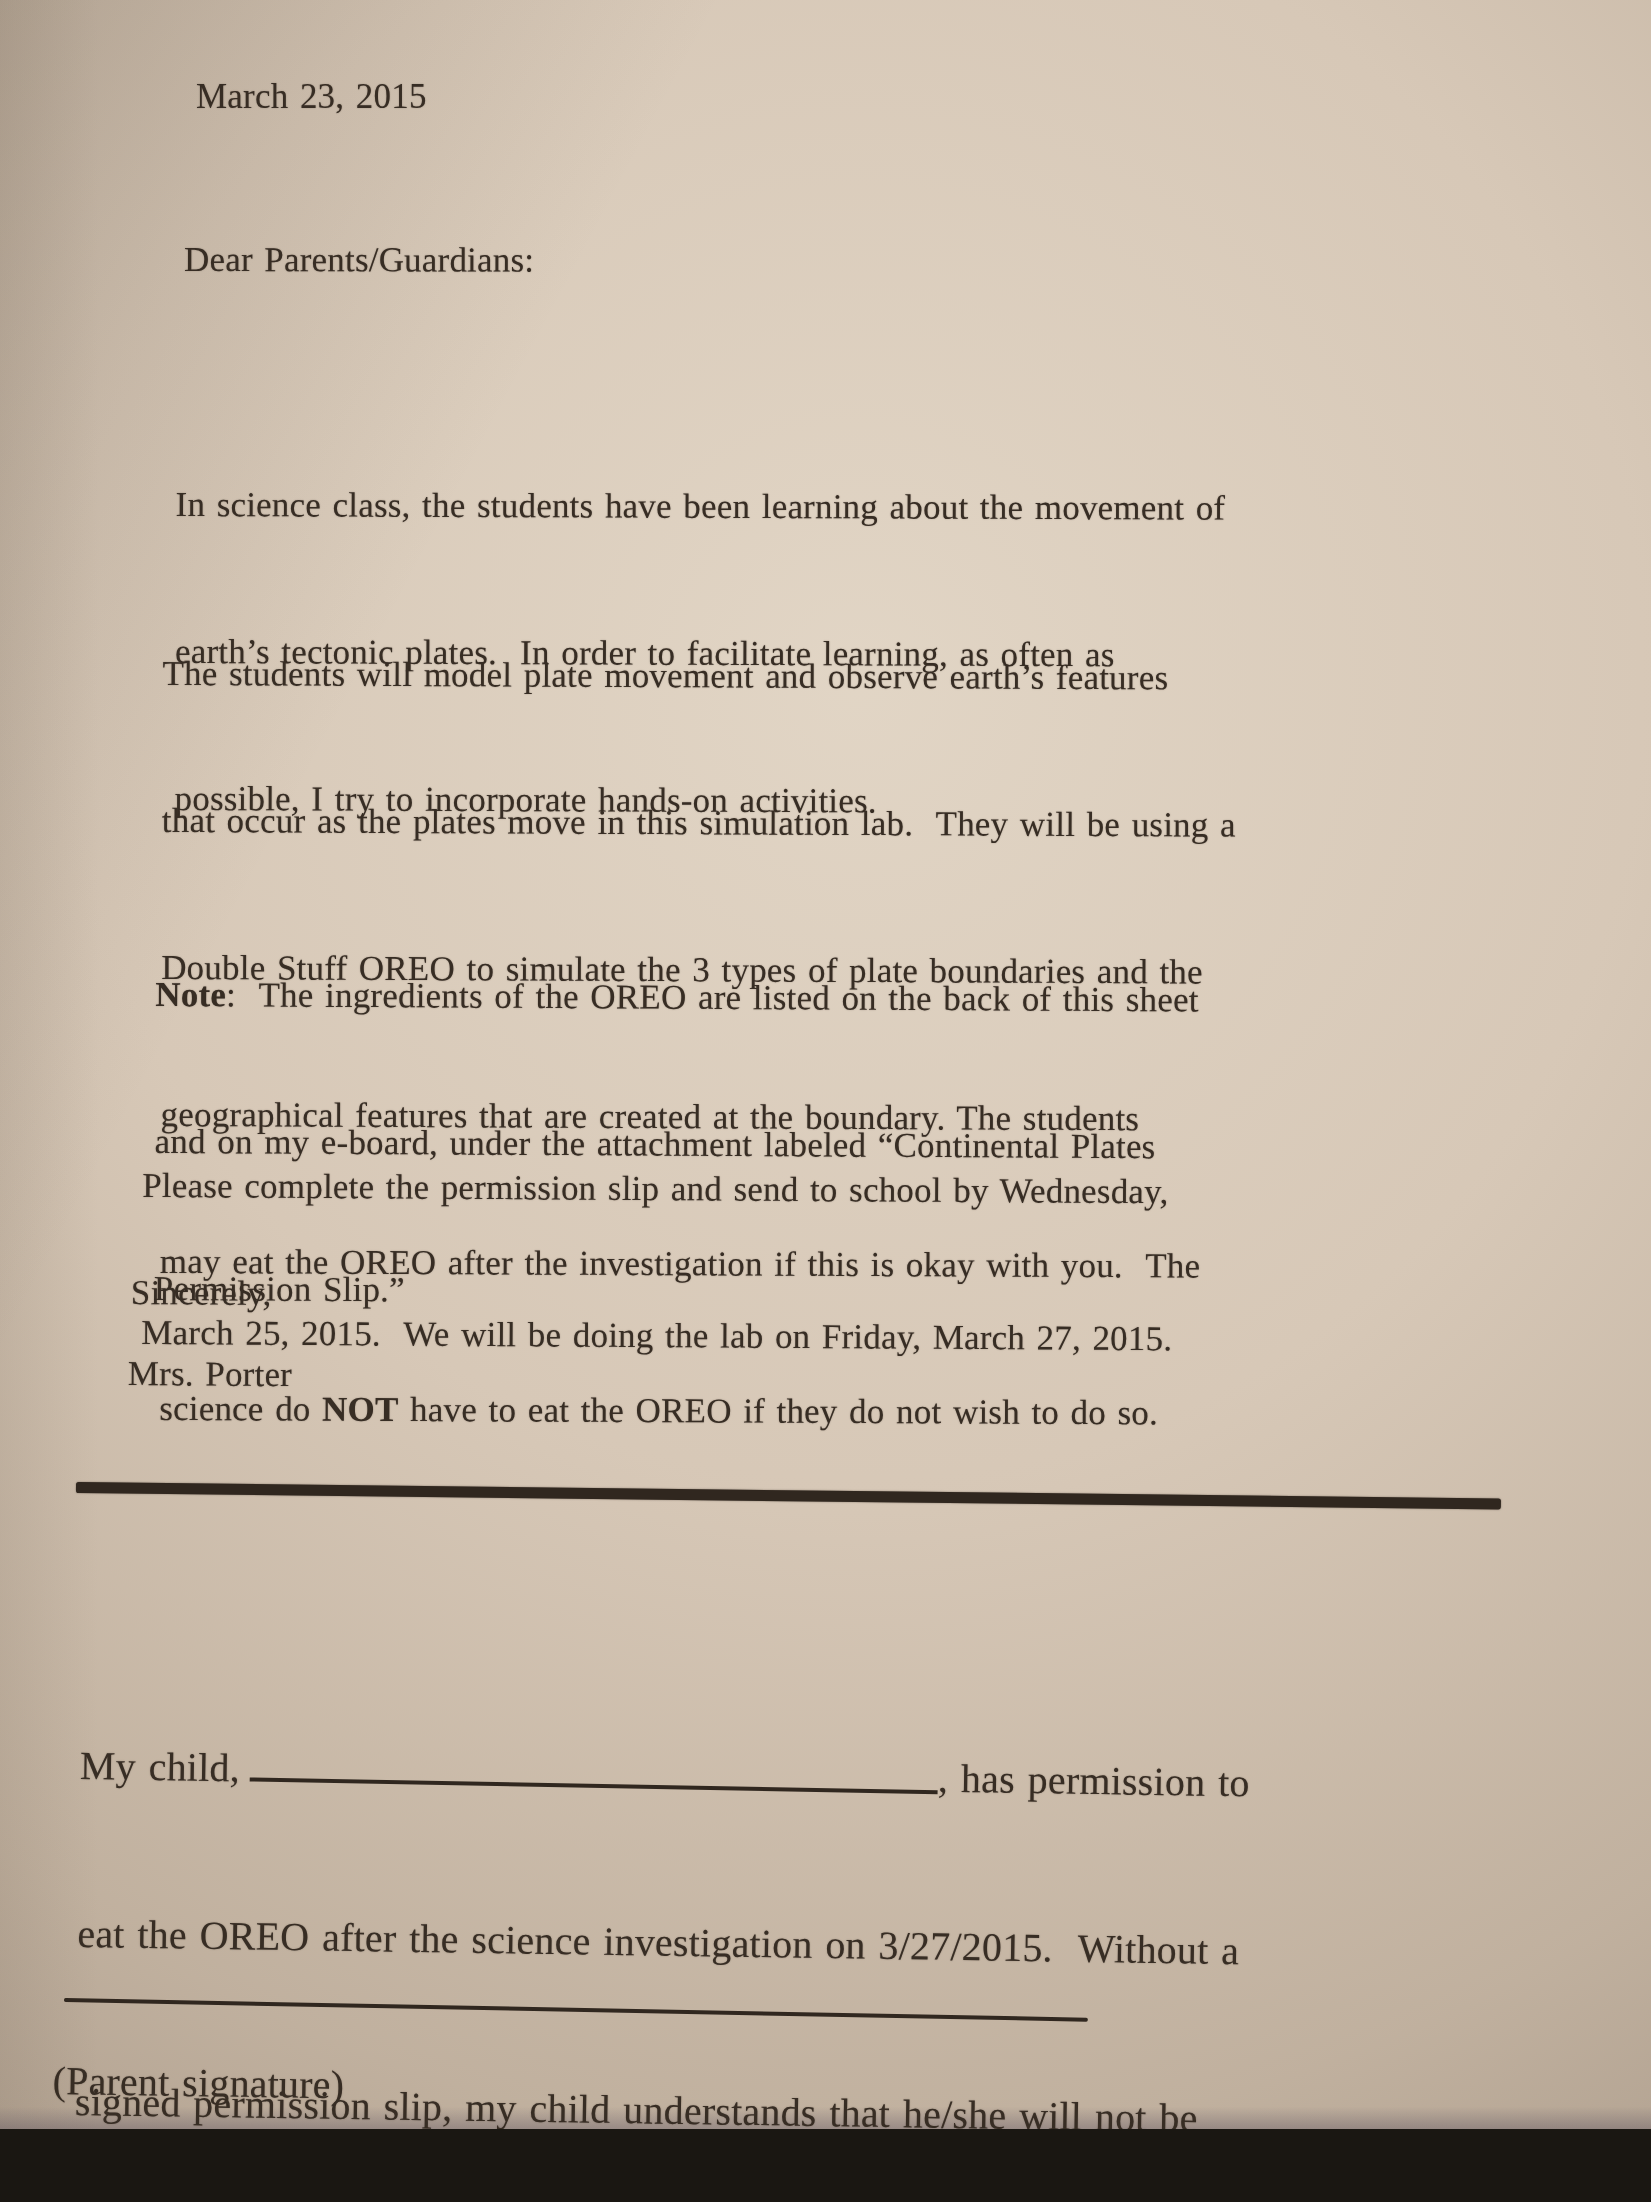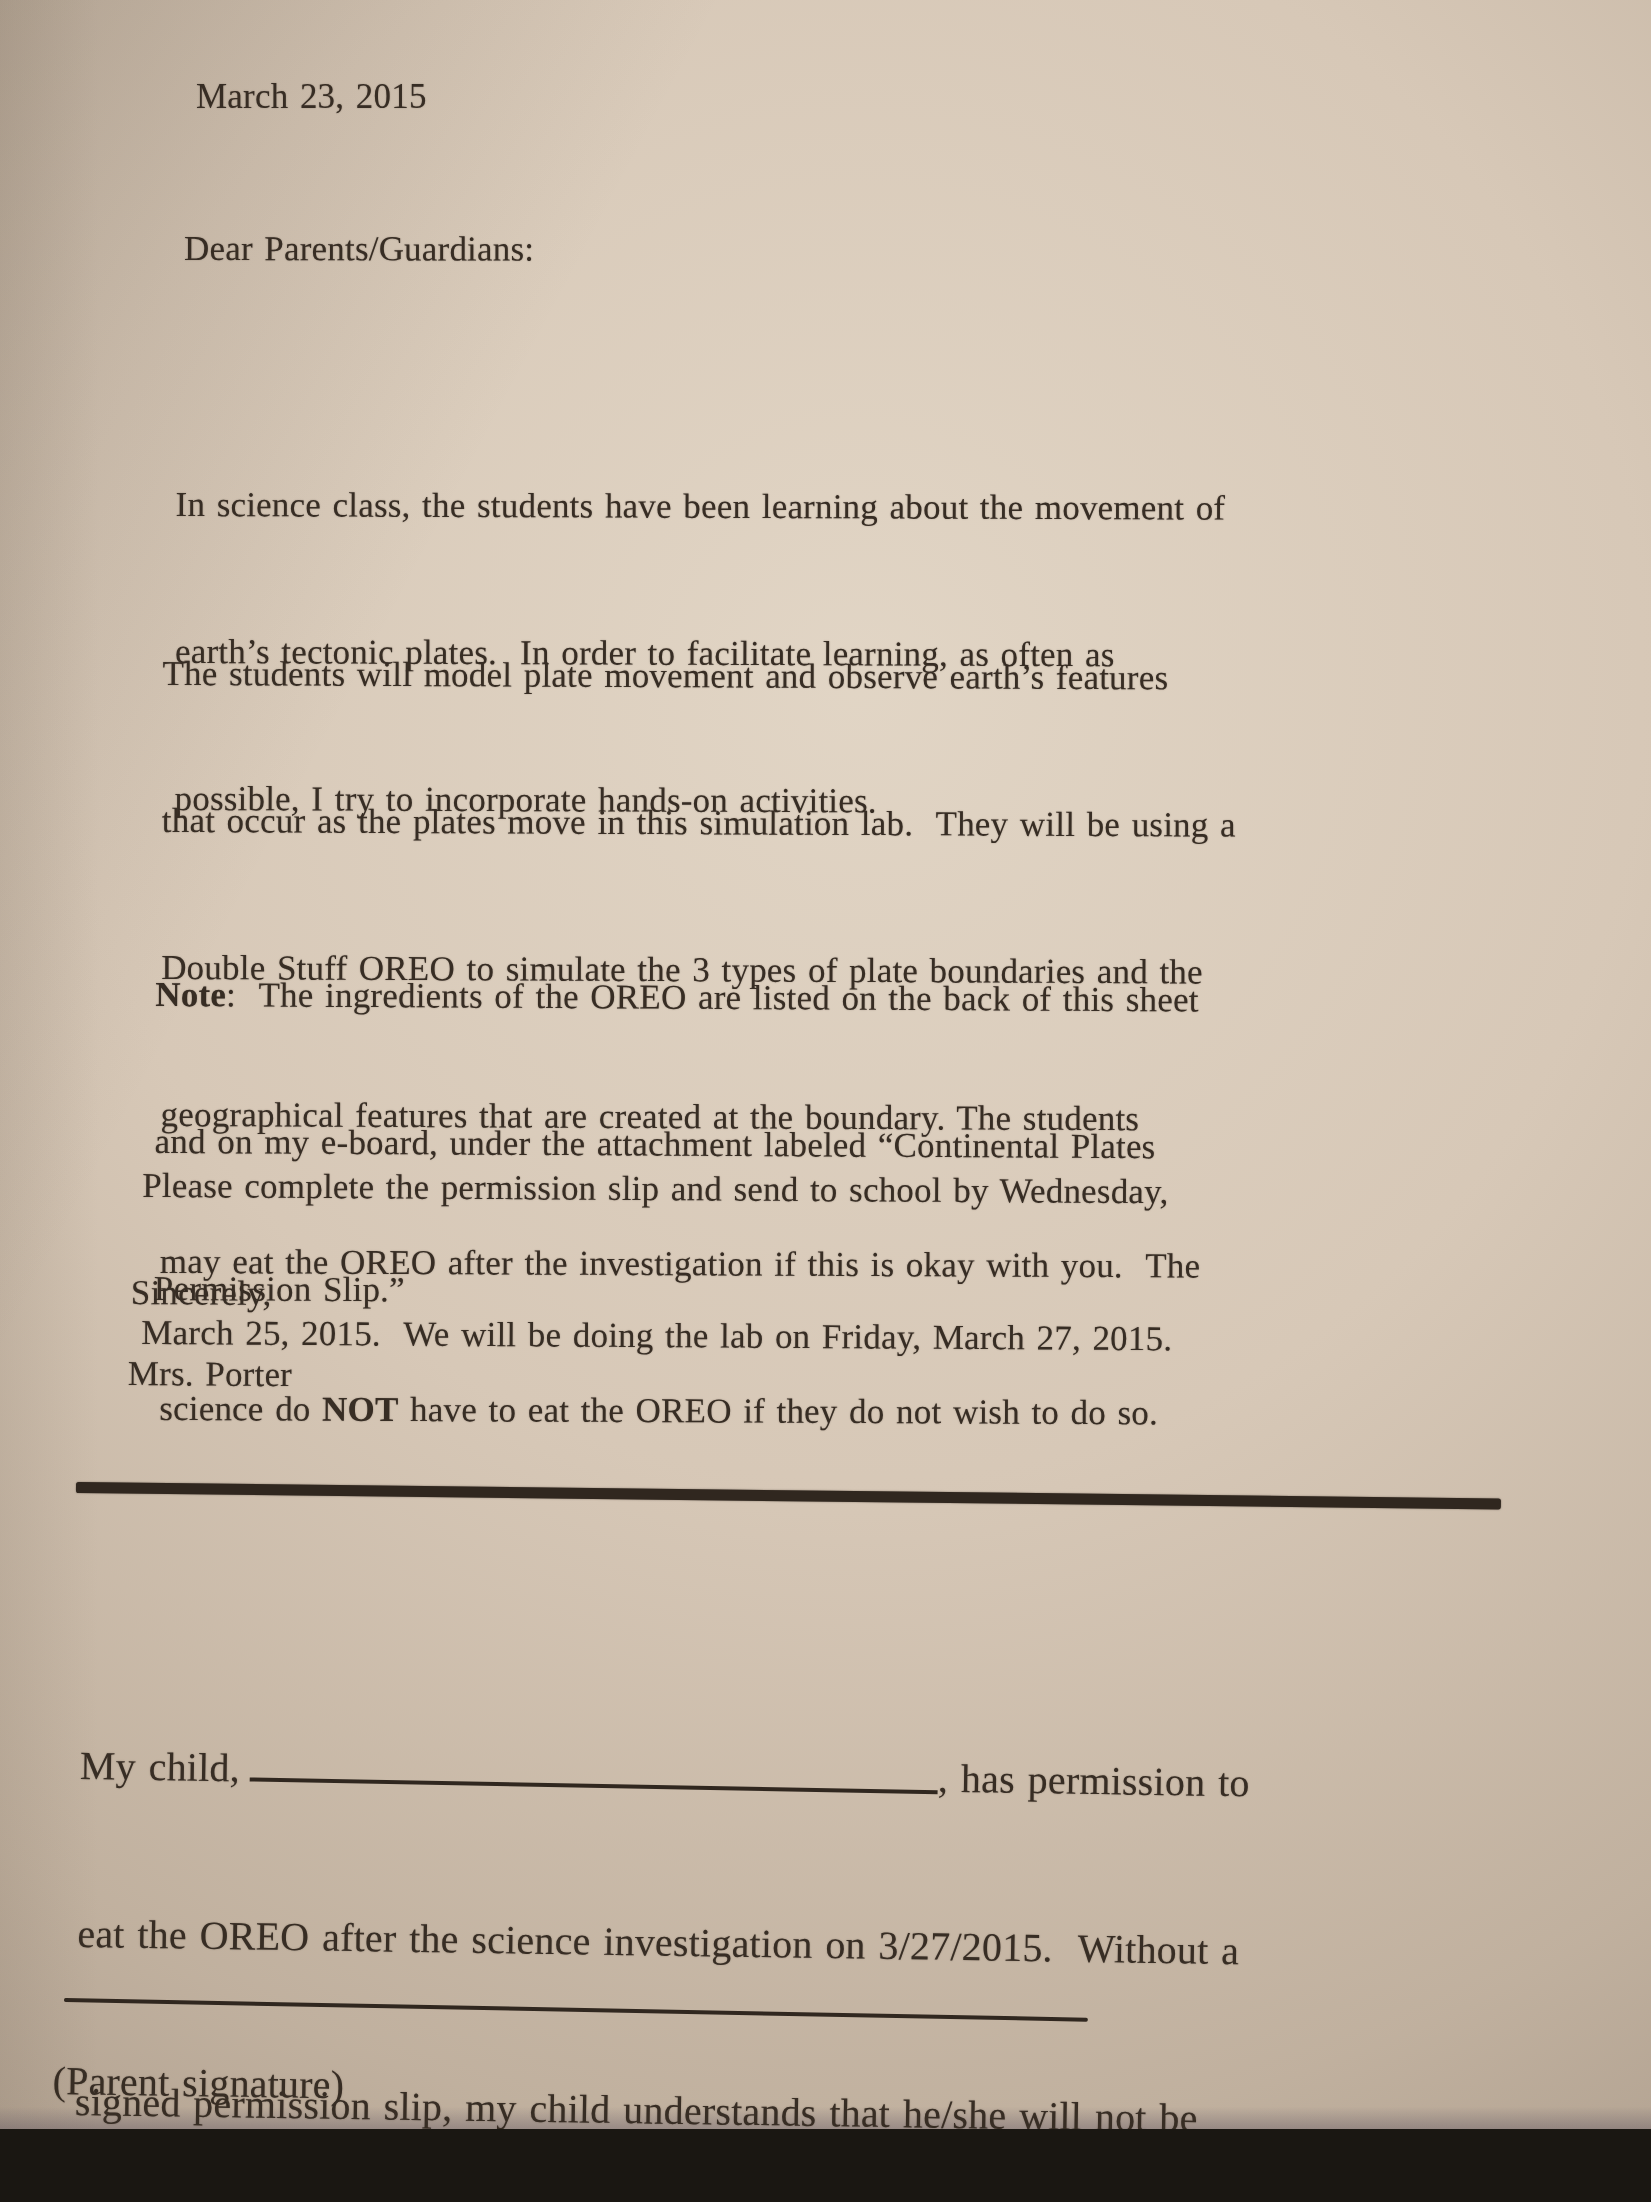--- a/index.html
+++ b/index.html
@@ -31,21 +31,21 @@
     font-size: 35px;
     line-height: 49px;
     letter-spacing: 0.2px;
     word-spacing: 2.6px;
     white-space: pre;
     text-shadow: 0 0 1.4px rgba(55,45,35,0.45);
     transform-origin: left top;
   }
   .b { font-weight: bold; }
   .date       { left: 196px; top: 72px; }
-  .salutation { left: 184px; top: 224px; transform: rotate(0.10deg); }
+  .salutation { left: 184px; top: 235px; transform: rotate(0.10deg); }
   .para1      { left: 176px; top: 382px; transform: rotate(0.20deg); }
   .para2      { left: 163px; top: 551px; transform: rotate(0.25deg); }
   .note       { left: 156px; top: 872px; transform: rotate(0.30deg); }
   .para4      { left: 143px; top: 1063px; transform: rotate(0.35deg); }
   .closing    { left: 131px; top: 1268px; transform: rotate(0.40deg); text-align: right; }
   .signame    { left: 128px; top: 1349px; transform: rotate(0.40deg); }
   .rule {
     position: absolute; left: 76px; top: 1482px; width: 1425px; height: 11.2px;
     background: #30271f; border-radius: 2.6px;
     transform: rotate(0.66deg); transform-origin: left center;

